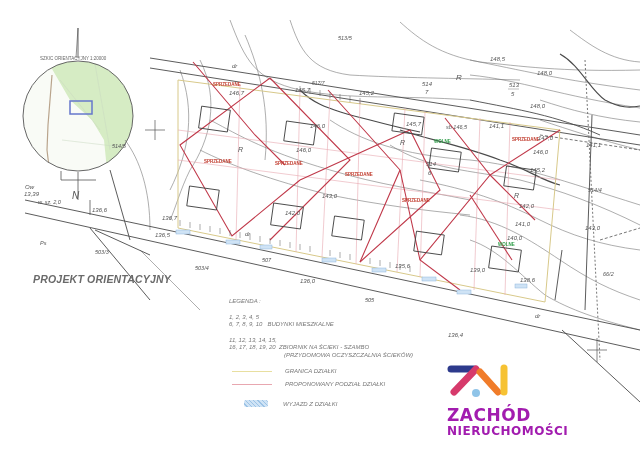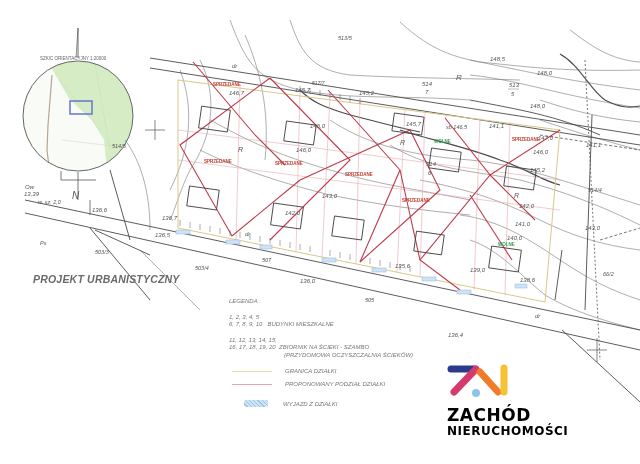--- a/index.html
+++ b/index.html
@@ -8,21 +8,21 @@
   .lbl { font-family: "Liberation Sans", sans-serif; font-style: italic; fill: #555; }
   .lbl-red { font-family: "Liberation Sans", sans-serif; fill: #c0392b; font-weight: bold; font-size: 4.5px; }
   .lbl-green { font-family: "Liberation Sans", sans-serif; fill: #2e9d48; font-weight: bold; font-size: 4.5px; }
   .title { position: absolute; left: 33px; top: 273px; font-size: 10.5px; font-weight: bold; font-style: italic; color: #6a6a6a; letter-spacing: 0.2px; }
   .legend { position: absolute; left: 229px; top: 298px; font-size: 6px; font-style: italic; color: #777; line-height: 7.5px; }
   .legend .row { white-space: nowrap; }
   .legend .gap { height: 8px; }
   .legend-line { position: absolute; font-size: 6px; font-style: italic; color: #777; white-space: nowrap; }
   .swatch { position: absolute; height: 1px; width: 40px; }
   .logo { position: absolute; left: 446px; top: 362px; }
-  .brand1, .brand2 { position: absolute; left: 447px; font-weight: 900; color: #000000; font-family: "DejaVu Sans", sans-serif; letter-spacing: 0.5px; }
+  .brand1, .brand2 { position: absolute; left: 447px; font-weight: 900; color: #a21caf; font-family: "DejaVu Sans", sans-serif; letter-spacing: 0.5px; }
   .brand1 { top: 405px; font-size: 17px; }
   .brand2 { top: 424px; font-size: 12px; }
   .inset-label { position: absolute; left: 40px; top: 56px; font-size: 4.5px; color: #666; white-space: nowrap; }
 </style>
 </head>
 <body>
 
 <svg class="map" viewBox="0 0 640 464" xmlns="http://www.w3.org/2000/svg">
 
   <g>
@@ -223,21 +223,21 @@
     <text x="92" y="212" class="lbl" font-size="6">136,6</text>
     <text x="25" y="189" class="lbl" font-size="6">Ow</text>
     <text x="24" y="196" class="lbl" font-size="6">13,39</text>
     <text x="38" y="204" class="lbl" font-size="5.5">w. sz. 2,0</text>
     <text x="40" y="245" class="lbl" font-size="5.5">Ps</text>
   </g>
 </svg>
 
 <div class="inset-label">SZKIC ORIENTACYJNY 1:20000</div>
 
-<div class="title">PROJEKT URBANISTYCZNY</div>
+<div class="title">PROJEKT ORIENTACYJNY</div>
 
 <div class="legend">
   <div class="row">LEGENDA :</div>
   <div class="gap"></div>
   <div class="row">1, 2, 3, 4, 5</div>
   <div class="row">
     <span>6, 7, 8, 9, 10</span>&nbsp;&nbsp;
     <span>BUDYNKI MIESZKALNE</span>
   </div>
   <div class="gap"></div>

